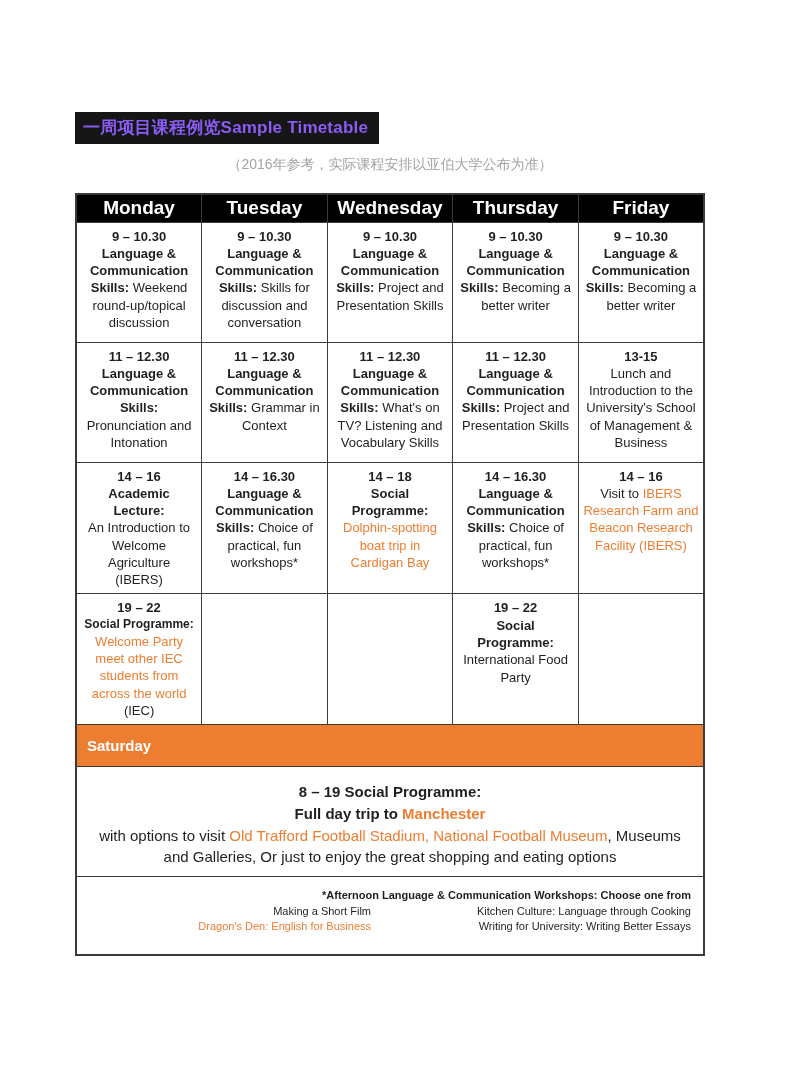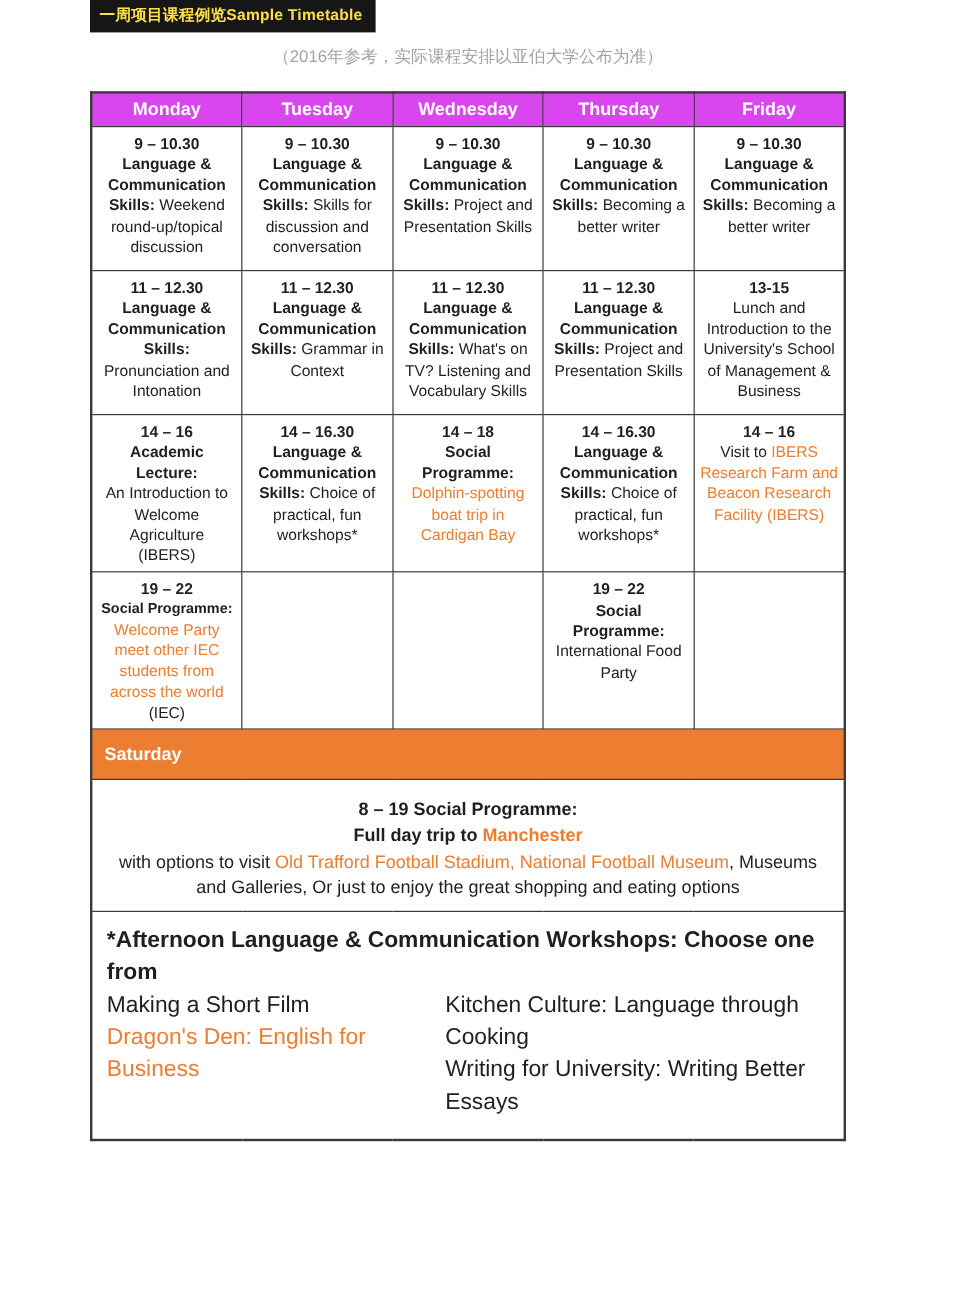--- a/index.html
+++ b/index.html
@@ -9,23 +9,24 @@
     background: #ffffff;
     font-family: "Liberation Sans", "DejaVu Sans", sans-serif;
     color: #1f1f1f;
   }
   .page { position: relative; width: 800px; height: 1085px; overflow: hidden; }
   .content { position: absolute; left: 75px; top: 0; width: 630px; }
 
   
   .title-bar {
     display: inline-block;
+    margin-top: 112px;
     background: #161616;
-    color: #fde047;
-    font-size: 13px;
+    color: #8b5cf6;
+    font-size: 17px;
     font-weight: bold;
     padding: 4px 11px 5px 8px;
     letter-spacing: 0.2px;
   }
   
   .subtitle {
     margin-top: 12px;
     text-align: center;
     color: #a3a3a3;
     font-size: 14px;
@@ -34,23 +35,23 @@
   
   table.tt {
     border-collapse: collapse;
     table-layout: fixed;
     width: 630px;
     margin-top: 19px;
     border: 2px solid #3a3a3a;
   }
   table.tt th, table.tt td { border: 1px solid #3a3a3a; }
   table.tt th {
-    background: #d946ef;
+    background: #000000;
     color: #ffffff;
-    font-size: 15px;
+    font-size: 19px;
     font-weight: bold;
     height: 28px;
     text-align: center;
     padding: 2px;
   }
   table.tt td.day-cell {
     vertical-align: top;
     text-align: center;
     font-size: 13px;
     line-height: 1.33;
@@ -81,24 +82,24 @@
     text-align: center;
     font-size: 15px;
     line-height: 1.45;
     padding: 14px 12px 8px 12px;
     border-radius: 24px;
   }
   
   td.workshops {
     height: 78px;
     vertical-align: top;
-    text-align: left;
-    font-size: 19px;
+    text-align: right;
+    font-size: 11px;
     line-height: 1.42;
-    padding: 11px 12px 16px 12px;
+    padding: 11px 12px 4px 12px;
   }
   .ws-cols { display: flex; }
   .ws-col-left { width: 282px; flex: 0 0 282px; }
   .ws-col-right { flex: 1; }
 
   
   .footnote {
     margin-top: 48px;
     width: 650px;
     color: #a8a8a8;

